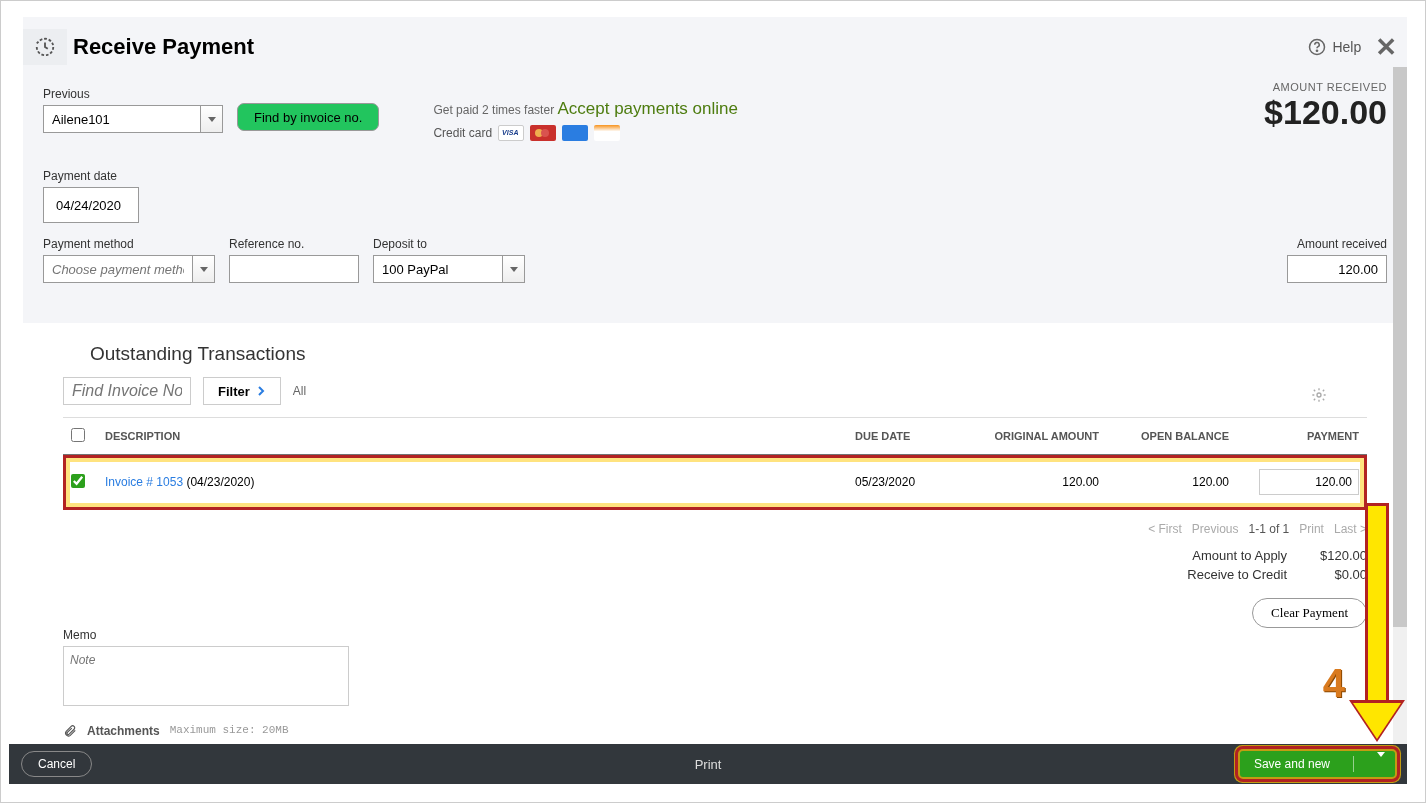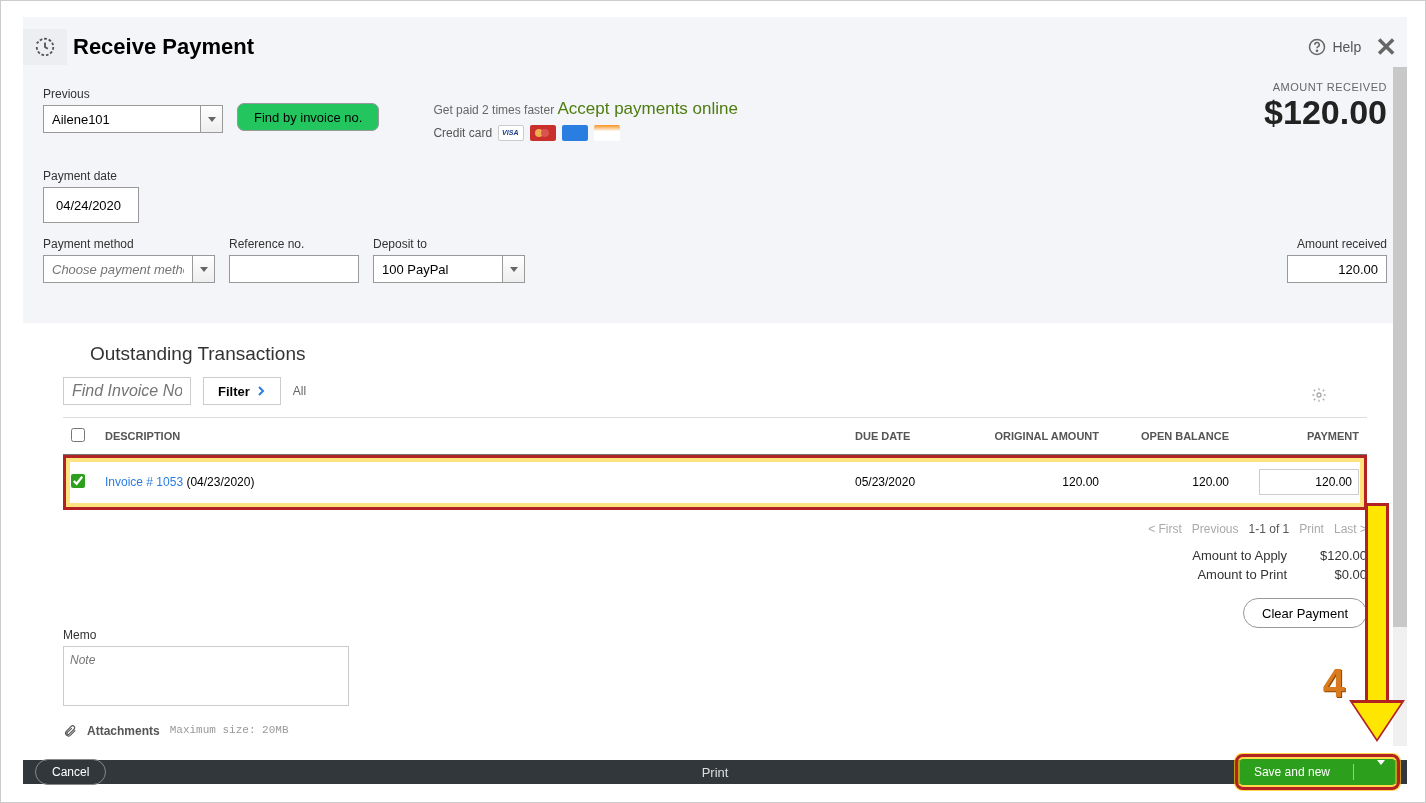--- a/index.html
+++ b/index.html
@@ -42,26 +42,26 @@
 table.tx td { padding: 14px 8px; border-bottom: 1px solid #eee; }
 .chk { width: 14px; height: 14px; }
 .invoice-link { color: #2a7de1; text-decoration: none; }
 .highlight-row { outline: 3px solid #b22222; outline-offset: -3px; box-shadow: 0 0 0 7px rgba(255,200,0,0.5) inset; padding-left: 45px; }
 .pay-input { height: 26px; width: 100px; text-align: right; border: 1px solid #ccc; padding: 0 6px; font-size: 12px; }
 .pager { text-align: right; font-size: 12px; color: #aaa; padding: 12px 0; }
 .pager .cur { color: #555; }
 .totals { text-align: right; font-size: 13px; color: #333; }
 .totals .lbl { display: inline-block; width: 140px; text-align: right; }
 .totals .val { display: inline-block; width: 80px; text-align: right; }
-.clear-btn { margin-top: 16px; height: 30px; padding: 0 18px; border: 1px solid #999; border-radius: 15px; background: #fff; cursor: pointer; font-size: 13px; float: right; }
+.clear-btn { margin-top: 16px; height: 30px; padding: 0 18px; border: 1px solid #999; border-radius: 15px; background: #fff; cursor: pointer; font-size: 13px; float: right; font-family: Liberation Serif, serif; }
 .memo-area { clear: both; margin-top: 40px; }
 .memo-ta { width: 286px; height: 60px; border: 1px solid #ccc; padding: 6px; font-size: 12px; font-style: italic; color: #999; resize: none; }
 .attach-row { margin-top: 14px; font-size: 12px; color: #555; display: flex; align-items: flex-start; gap: 10px; }
 .attach-row .sz { color: #999; font-size: 11px; font-family: Liberation Mono, monospace; }
-.footer { position: absolute; left: 22px; right: 18px; bottom: 18px; height: 24px; background: #32373c; display: flex; align-items: center; padding: 0 12px; color: #ddd; font-size: 13px; }
+.footer { position: absolute; left: 8px; right: 18px; bottom: 18px; height: 40px; background: #32373c; display: flex; align-items: center; padding: 0 12px; color: #ddd; font-size: 13px; }
 .cancel-btn { height: 26px; padding: 0 16px; background: #32373c; border: 1px solid #888; border-radius: 13px; color: #fff; cursor: pointer; font-size: 12px; }
 .print-link { position: absolute; left: 50%; transform: translateX(-50%); color: #ddd; }
 .save-btn { margin-left: auto; height: 26px; background: #2ca01c; color: #fff; border: none; border-radius: 3px; padding: 0 10px 0 14px; display: flex; align-items: center; gap: 23px; cursor: pointer; font-size: 12px; outline: 3px solid #b22222; outline-offset: 2px; box-shadow: 0 0 0 6px rgba(255,200,0,0.7); }
 .save-btn .sep { width: 1px; height: 16px; background: rgba(255,255,255,0.5); }
 .save-btn .car::after { content: ""; border-left: 4px solid transparent; border-right: 4px solid transparent; border-top: 5px solid #fff; }
 .big-arrow { position: absolute; right: 26px; top: 502px; width: 44px; height: 250px; pointer-events: none; }
 .big-arrow .shaft { width: 24px; height: 200px; background: #ffe600; border: 3px solid #b22222; margin: 0 auto; }
 .big-arrow .head { width: 0; height: 0; border-left: 24px solid transparent; border-right: 24px solid transparent; border-top: 36px solid #ffe600; position: relative; margin: 0 auto; filter: drop-shadow(0 0 0 #b22222); }
 .num4 { position: absolute; right: 80px; top: 660px; font-size: 40px; font-weight: bold; color: #d97a1e; text-shadow: 1px 1px 0 #8a4800; pointer-events: none; }
 .scrollbar { position: absolute; right: 18px; top: 66px; width: 14px; bottom: 56px; background: #f0f0f0; }
@@ -205,21 +205,21 @@
     </table>
     <div class="pager">
       <span>&lt; First</span>&nbsp;&nbsp;
       <span>Previous</span>&nbsp;&nbsp;
       <span class="cur">1-1 of 1</span>&nbsp;&nbsp;
       <span>Print</span>&nbsp;&nbsp;
       <span>Last &gt;</span>
     </div>
     <div class="totals">
       <div><span class="lbl">Amount to Apply</span><span class="val">$120.00</span></div>
-      <div style="margin-top:4px"><span class="lbl">Amount to Print</span><span class="val">$0.00</span></div>
+      <div style="margin-top:4px"><span class="lbl">Receive to Credit</span><span class="val">$0.00</span></div>
     </div>
     <button class="clear-btn">Clear Payment</button>
 
     <div class="memo-area">
       <div class="field-label">Memo</div>
       <textarea class="memo-ta" placeholder="Note" style=""></textarea>
     </div>
     <div class="attach-row">
       <svg width="14" height="14" viewBox="0 0 24 24" fill="none" stroke="#555" stroke-width="2">
           <path d="M21 11l-8.5 8.5a5 5 0 0 1-7-7L14 4a3.5 3.5 0 0 1 5 5l-8.5 8.5a2 2 0 0 1-3-3L15 7"></path>

